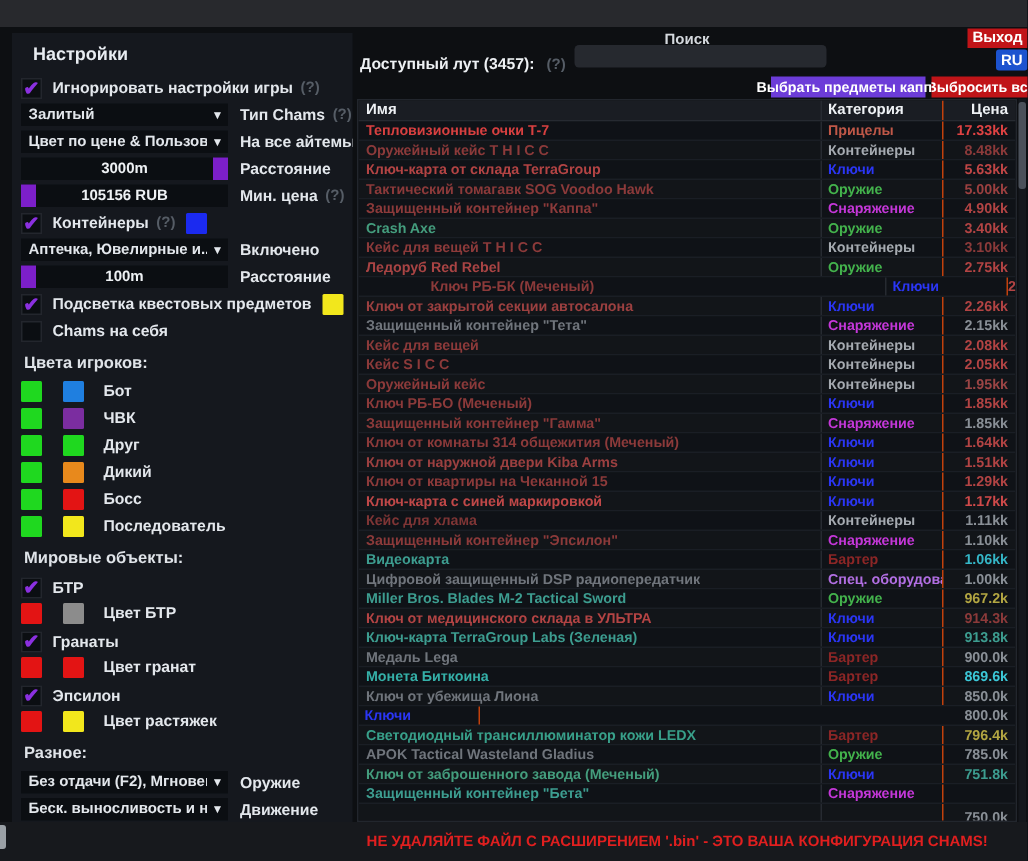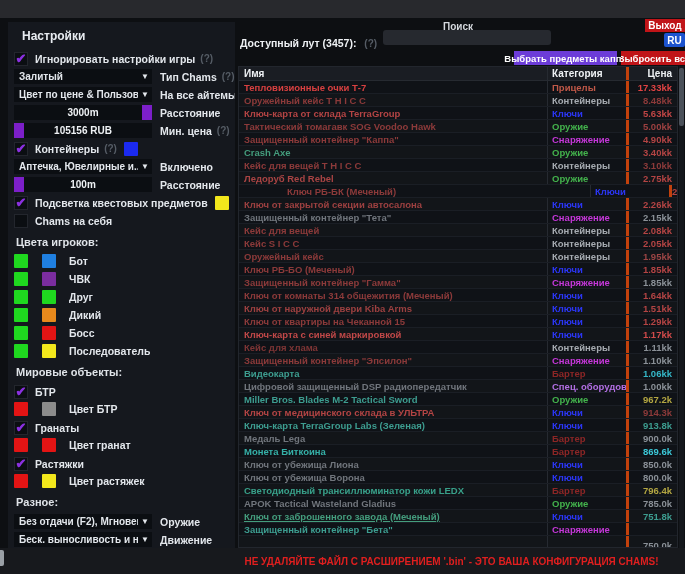--- a/index.html
+++ b/index.html
@@ -61,21 +61,21 @@
 
   
   .loot-table { position:absolute; left:238px; top:66px; width:440px; height:482px;
                 background:#0e1116; border:1px solid #22262d; overflow:hidden; }
   .t-header { display:flex; height:14px; background:#1a1d23; color:#eef1f4; font-size:10px;
               border-bottom:1px solid #262a31; align-items:center; }
   .t-row { display:flex; height:13px; align-items:center; font-size:9.5px;
            border-bottom:1px solid #1a1e25; background:#0f1217; cursor:default; }
   .t-row:nth-child(even) { background:#121519; }
   .c-name { flex:none; width:309px; padding-left:5px; white-space:nowrap; overflow:hidden; border-right:1px solid #262a31; height:100%; display:flex; align-items:center; }
-  .c-cat  { flex:none; width:81px; padding-left:4px; white-space:nowrap; overflow:hidden; border-right:3px solid #c2410c; height:100%; display:flex; align-items:center; }
+  .c-cat  { flex:none; width:81px; padding-left:4px; white-space:nowrap; overflow:hidden; border-right:1px solid #c2410c; height:100%; display:flex; align-items:center; }
   .c-price{ flex:1; text-align:right; padding-right:5px; white-space:nowrap; }
   .scrollbar { position:absolute; left:679px; top:66px; width:5px; height:482px; background:#14171c; }
   .scroll-thumb { position:absolute; left:0; top:2px; width:5px; height:58px; background:#4b515a; border-radius:2px; }
 
   
   .footer { position:absolute; left:0; bottom:0; width:685px; height:26px; background:#17191d;
             display:flex; align-items:center; justify-content:center; padding-left:218px; }
   .footer-text { color:#e01f1f; font-size:10px; white-space:nowrap; }
   .corner-tab { position:absolute; left:0; bottom:8px; width:4px; height:16px; background:#9aa0a6; border-radius:0 2px 2px 0; }
 </style>
@@ -210,21 +210,21 @@
         <span class="checkbox">✔</span>
         <span class="chk-label">Гранаты</span>
       </div>
       <div class="color-row">
         <span class="swatch" style="background: rgb(227, 20, 20);"></span>
         <span class="swatch" style="background: rgb(227, 20, 20);"></span>
         <span class="cr-label">Цвет гранат</span>
       </div>
       <div class="ctl-row">
         <span class="checkbox">✔</span>
-        <span class="chk-label">Растяжки</span>
+        <span class="chk-label">Эпсилон</span>
       </div>
       <div class="color-row">
         <span class="swatch" style="background: rgb(227, 20, 20);"></span>
         <span class="swatch" style="background: rgb(242, 231, 28);"></span>
         <span class="cr-label">Цвет растяжек</span>
       </div>
     </div>
 
   <div class="section-title">Разное:</div>
   <div id="misc-dropdowns">
@@ -416,36 +416,35 @@
         <div class="c-name" style="color: rgb(53, 176, 168);">Монета Биткоина</div>
         <div class="c-cat" style="color: rgb(140, 38, 38);">Бартер</div>
         <div class="c-price" style="color: rgb(60, 200, 216);">869.6k</div>
       </div>
       <div class="t-row">
         <div class="c-name" style="color: rgb(112, 117, 124);">Ключ от убежища Лиона</div>
         <div class="c-cat" style="color: rgb(43, 54, 245);">Ключи</div>
         <div class="c-price" style="color: rgb(138, 144, 151);">850.0k</div>
       </div>
       <div class="t-row">
-        <div class="c-name" style="color: rgb(112, 117, 124);">Ключ от убежища Ворона</div>
         <div class="c-cat" style="color: rgb(43, 54, 245);">Ключи</div>
         <div class="c-price" style="color: rgb(138, 144, 151);">800.0k</div>
       </div>
       <div class="t-row">
         <div class="c-name" style="color: rgb(56, 160, 138);">Светодиодный трансиллюминатор кожи LEDX</div>
         <div class="c-cat" style="color: rgb(140, 38, 38);">Бартер</div>
         <div class="c-price" style="color: rgb(179, 166, 66);">796.4k</div>
       </div>
       <div class="t-row">
         <div class="c-name" style="color: rgb(112, 117, 124);">APOK Tactical Wasteland Gladius</div>
         <div class="c-cat" style="color: rgb(67, 178, 76);">Оружие</div>
         <div class="c-price" style="color: rgb(138, 144, 151);">785.0k</div>
       </div>
       <div class="t-row">
-        <div class="c-name" style="color: rgb(68, 157, 125); text-decoration: underline;">Ключ от заброшенного завода (Меченый)</div>
+        <div class="c-name" style="color: rgb(68, 157, 125);">Ключ от заброшенного завода (Меченый)</div>
         <div class="c-cat" style="color: rgb(43, 54, 245);">Ключи</div>
         <div class="c-price" style="color: rgb(61, 157, 144);">751.8k</div>
       </div>
       <div class="t-row">
         <div class="c-name" style="color: rgb(61, 157, 144);">Защищенный контейнер "Бета"</div>
         <div class="c-cat" style="color: rgb(196, 55, 216);">Снаряжение</div>
         <div class="c-price" style="color: rgb(138, 144, 151); margin-top: 32px;">750.0k</div>
       </div>
       <div class="t-row">
         <div class="c-name" style="color: rgb(85, 85, 85);"></div>

